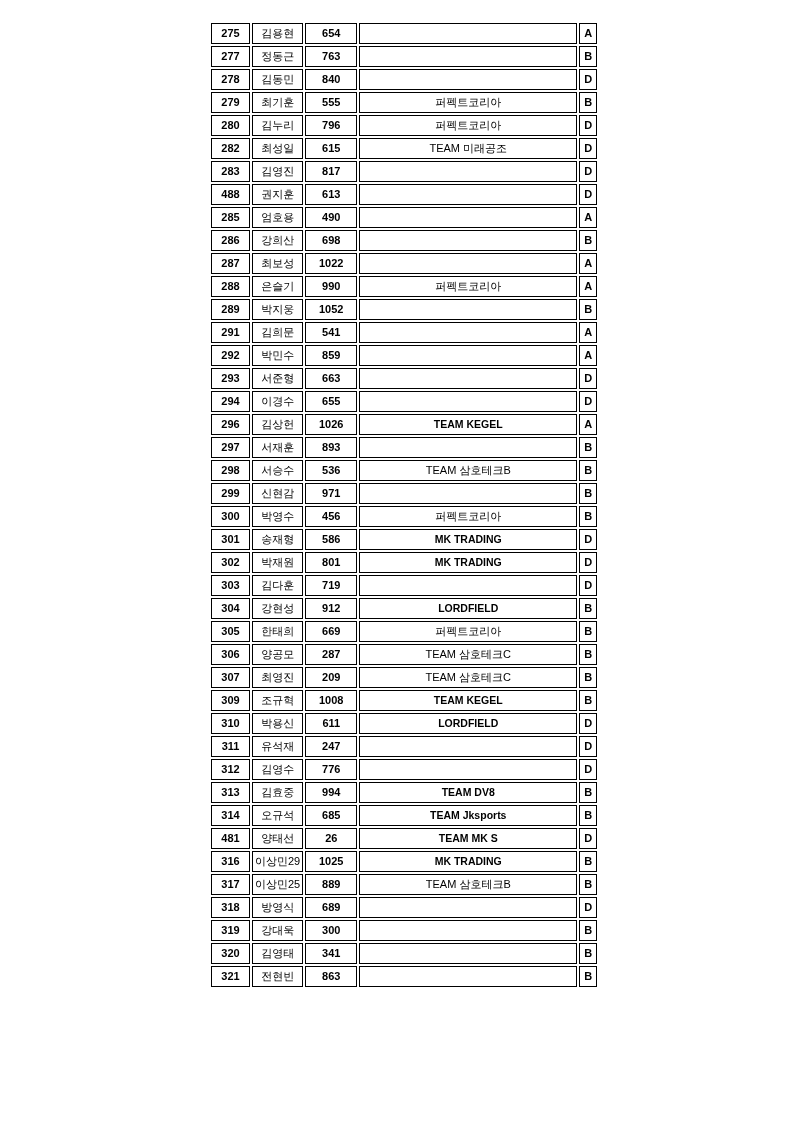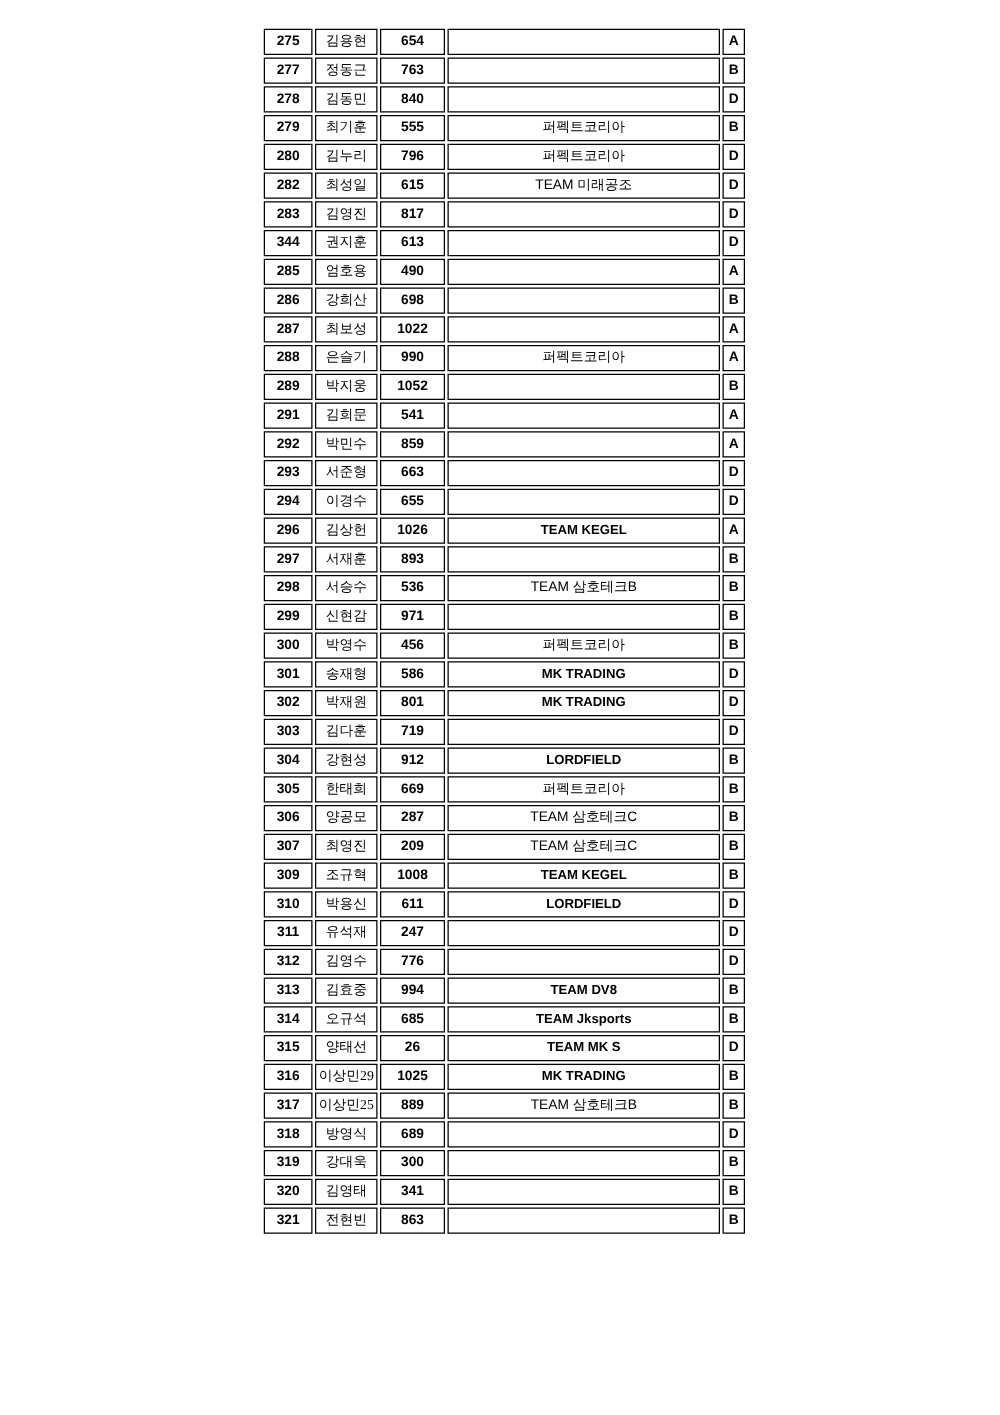--- a/index.html
+++ b/index.html
@@ -34,21 +34,21 @@
     text-align: center;
     vertical-align: middle;
     font-size: 11px;
     line-height: 1;
     white-space: nowrap;
     overflow: hidden;
     background: #ffffff;
     color: #000000;
   }
   td.c-no     { width: 39px;  font-weight: bold; }
-  td.c-name   { width: 46px;  font-weight: normal; font-size: 10.5px; font-family: Liberation Serif, serif; }
+  td.c-name   { width: 46px;  font-weight: normal; font-size: 10.5px; }
   td.c-number { width: 52px;  font-weight: bold; }
   td.c-team   { width: 218px; font-weight: normal; font-size: 10px; }
   td.c-team.latin-bold { font-weight: bold; font-size: 10.5px; }
   td.c-group  { width: 18px;  font-weight: bold; }
 </style>
 </head>
 <body>
 
 <div class="page">
   <table class="roster">
@@ -96,21 +96,21 @@
     <td class="c-group">D</td>
   </tr>
         <tr>
     <td class="c-no">283</td>
     <td class="c-name">김영진</td>
     <td class="c-number">817</td>
     <td class="c-team"></td>
     <td class="c-group">D</td>
   </tr>
         <tr>
-    <td class="c-no">344</td>
+    <td class="c-no">488</td>
     <td class="c-name">권지훈</td>
     <td class="c-number">613</td>
     <td class="c-team"></td>
     <td class="c-group">D</td>
   </tr>
         <tr>
     <td class="c-no">285</td>
     <td class="c-name">엄호용</td>
     <td class="c-number">490</td>
     <td class="c-team"></td>
@@ -292,21 +292,21 @@
     <td class="c-group">B</td>
   </tr>
         <tr>
     <td class="c-no">314</td>
     <td class="c-name">오규석</td>
     <td class="c-number">685</td>
     <td class="c-team latin-bold">TEAM Jksports</td>
     <td class="c-group">B</td>
   </tr>
         <tr>
-    <td class="c-no">315</td>
+    <td class="c-no">481</td>
     <td class="c-name">양태선</td>
     <td class="c-number">26</td>
     <td class="c-team latin-bold">TEAM MK S</td>
     <td class="c-group">D</td>
   </tr>
         <tr>
     <td class="c-no">316</td>
     <td class="c-name">이상민29</td>
     <td class="c-number">1025</td>
     <td class="c-team latin-bold">MK TRADING</td>

